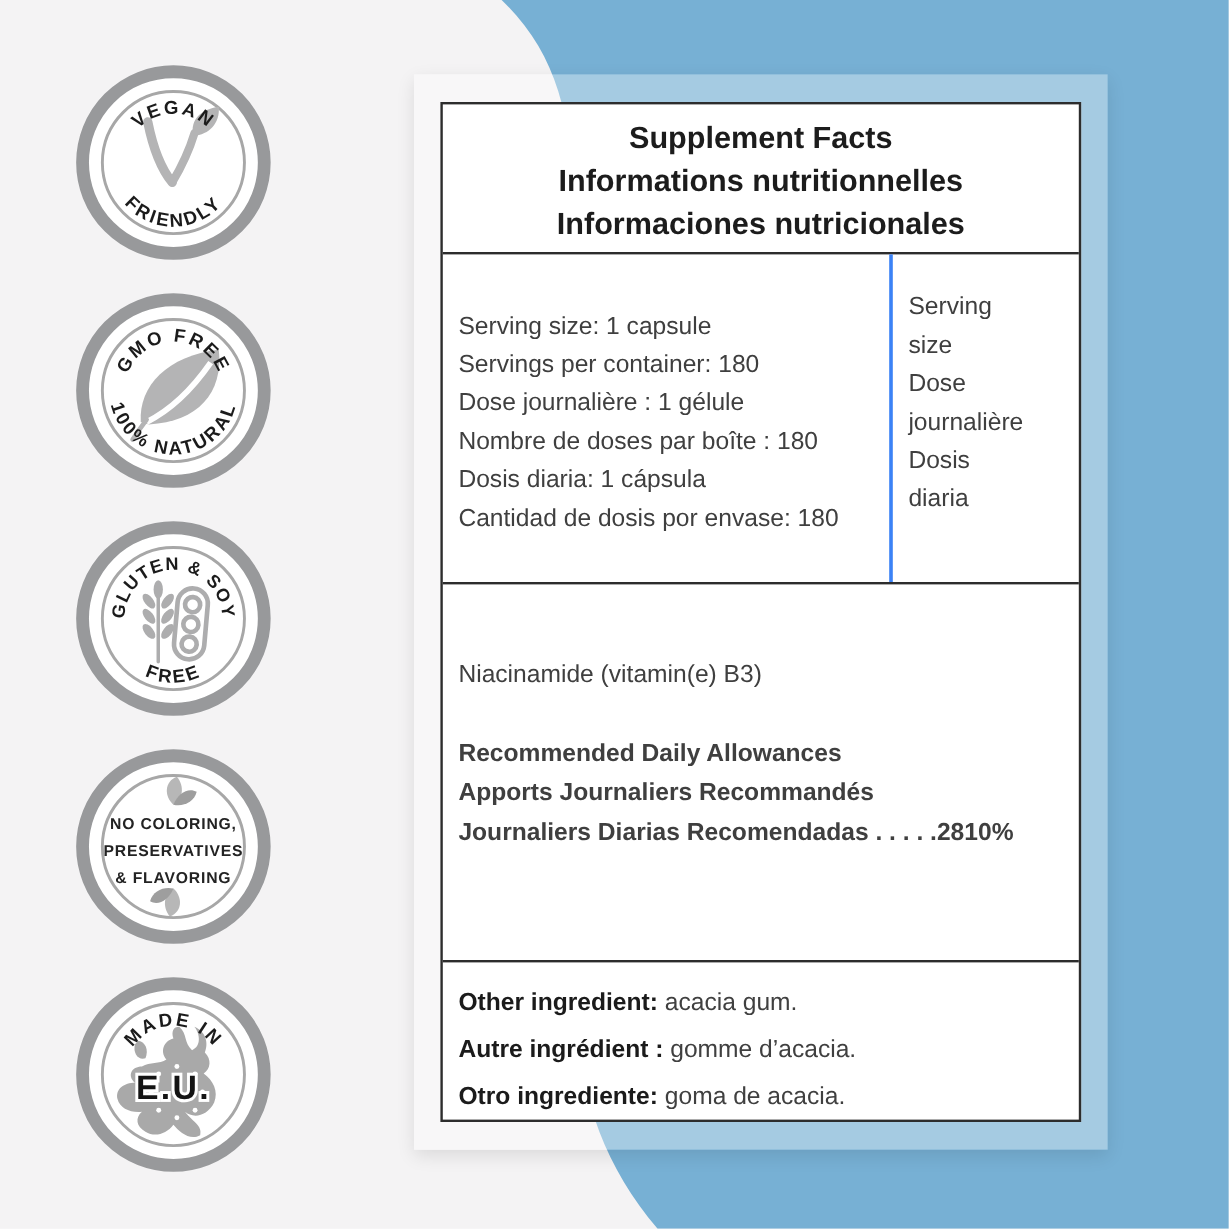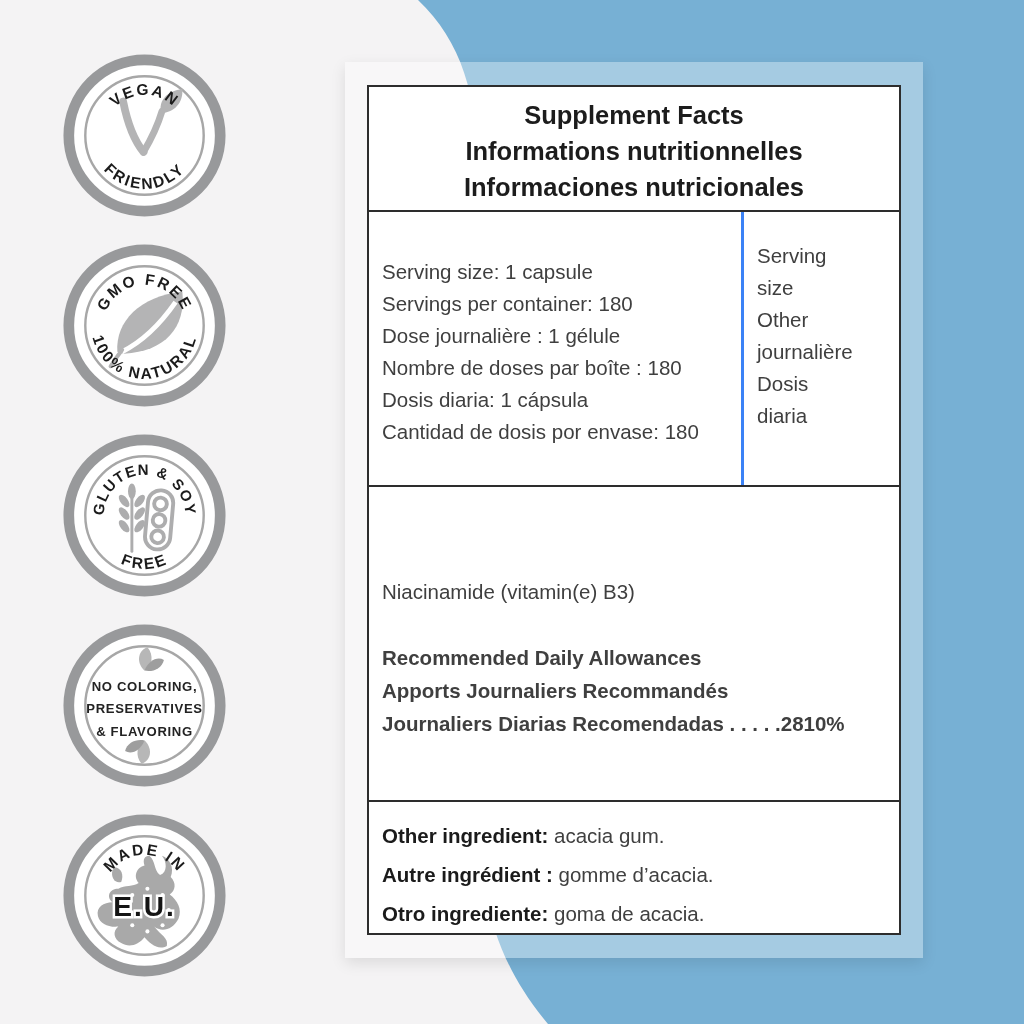--- a/index.html
+++ b/index.html
@@ -22,21 +22,21 @@
   .facts-box{position:absolute;left:22px;top:23px;width:534px;height:850px;
              background:#ffffff;border:2px solid #2d2d2d;box-sizing:border-box;
              display:flex;flex-direction:column;color:#3f3f3f;}
   .sec{box-sizing:border-box;}
   .sec-header{height:126px;border-bottom:2px solid #2d2d2d;text-align:center;
               padding-top:10px;font-weight:bold;font-size:25.5px;line-height:36px;color:#1c1c1c;}
   .sec-serving{height:278px;border-bottom:2px solid #2d2d2d;display:flex;}
   .serv-left{flex:1;padding:44px 0 0 13px;font-size:20.5px;line-height:32px;}
   .serv-right{width:158px;border-left:3px solid #3b82f6;box-sizing:border-box;
               padding:28px 0 0 13px;font-size:20.5px;line-height:32px;}
-  .sec-middle{height:317px;border-bottom:2px solid #2d2d2d;padding:88px 13px 0 13px;
+  .sec-middle{height:317px;border-bottom:2px solid #2d2d2d;padding:58px 13px 0 13px;
               font-size:20.5px;line-height:33px;}
   .mid-group2{margin-top:33px;font-weight:bold;}
   .sec-other{flex:1;padding:14px 13px 0 13px;font-size:20.5px;line-height:39px;}
   .ing-label{font-weight:bold;color:#1b1b1b;}
   .ing-value{color:#404040;}
 </style>
 </head>
 <body>
 
 <div class="stage">
@@ -161,21 +161,21 @@
           <div>Serving size: 1 capsule</div>
           <div>Servings per container: 180</div>
           <div>Dose journalière : 1 gélule</div>
           <div>Nombre de doses par boîte : 180</div>
           <div>Dosis diaria: 1 cápsula</div>
           <div>Cantidad de dosis por envase: 180</div>
         </div>
         <div class="serv-right">
           <div>Serving</div>
           <div>size</div>
-          <div>Other</div>
+          <div>Dose</div>
           <div>journalière</div>
           <div>Dosis</div>
           <div>diaria</div>
         </div>
       </div>
 
       <div class="sec sec-middle">
         <div>
           <div>Niacinamide (vitamin(e) B3)</div>
         </div>

